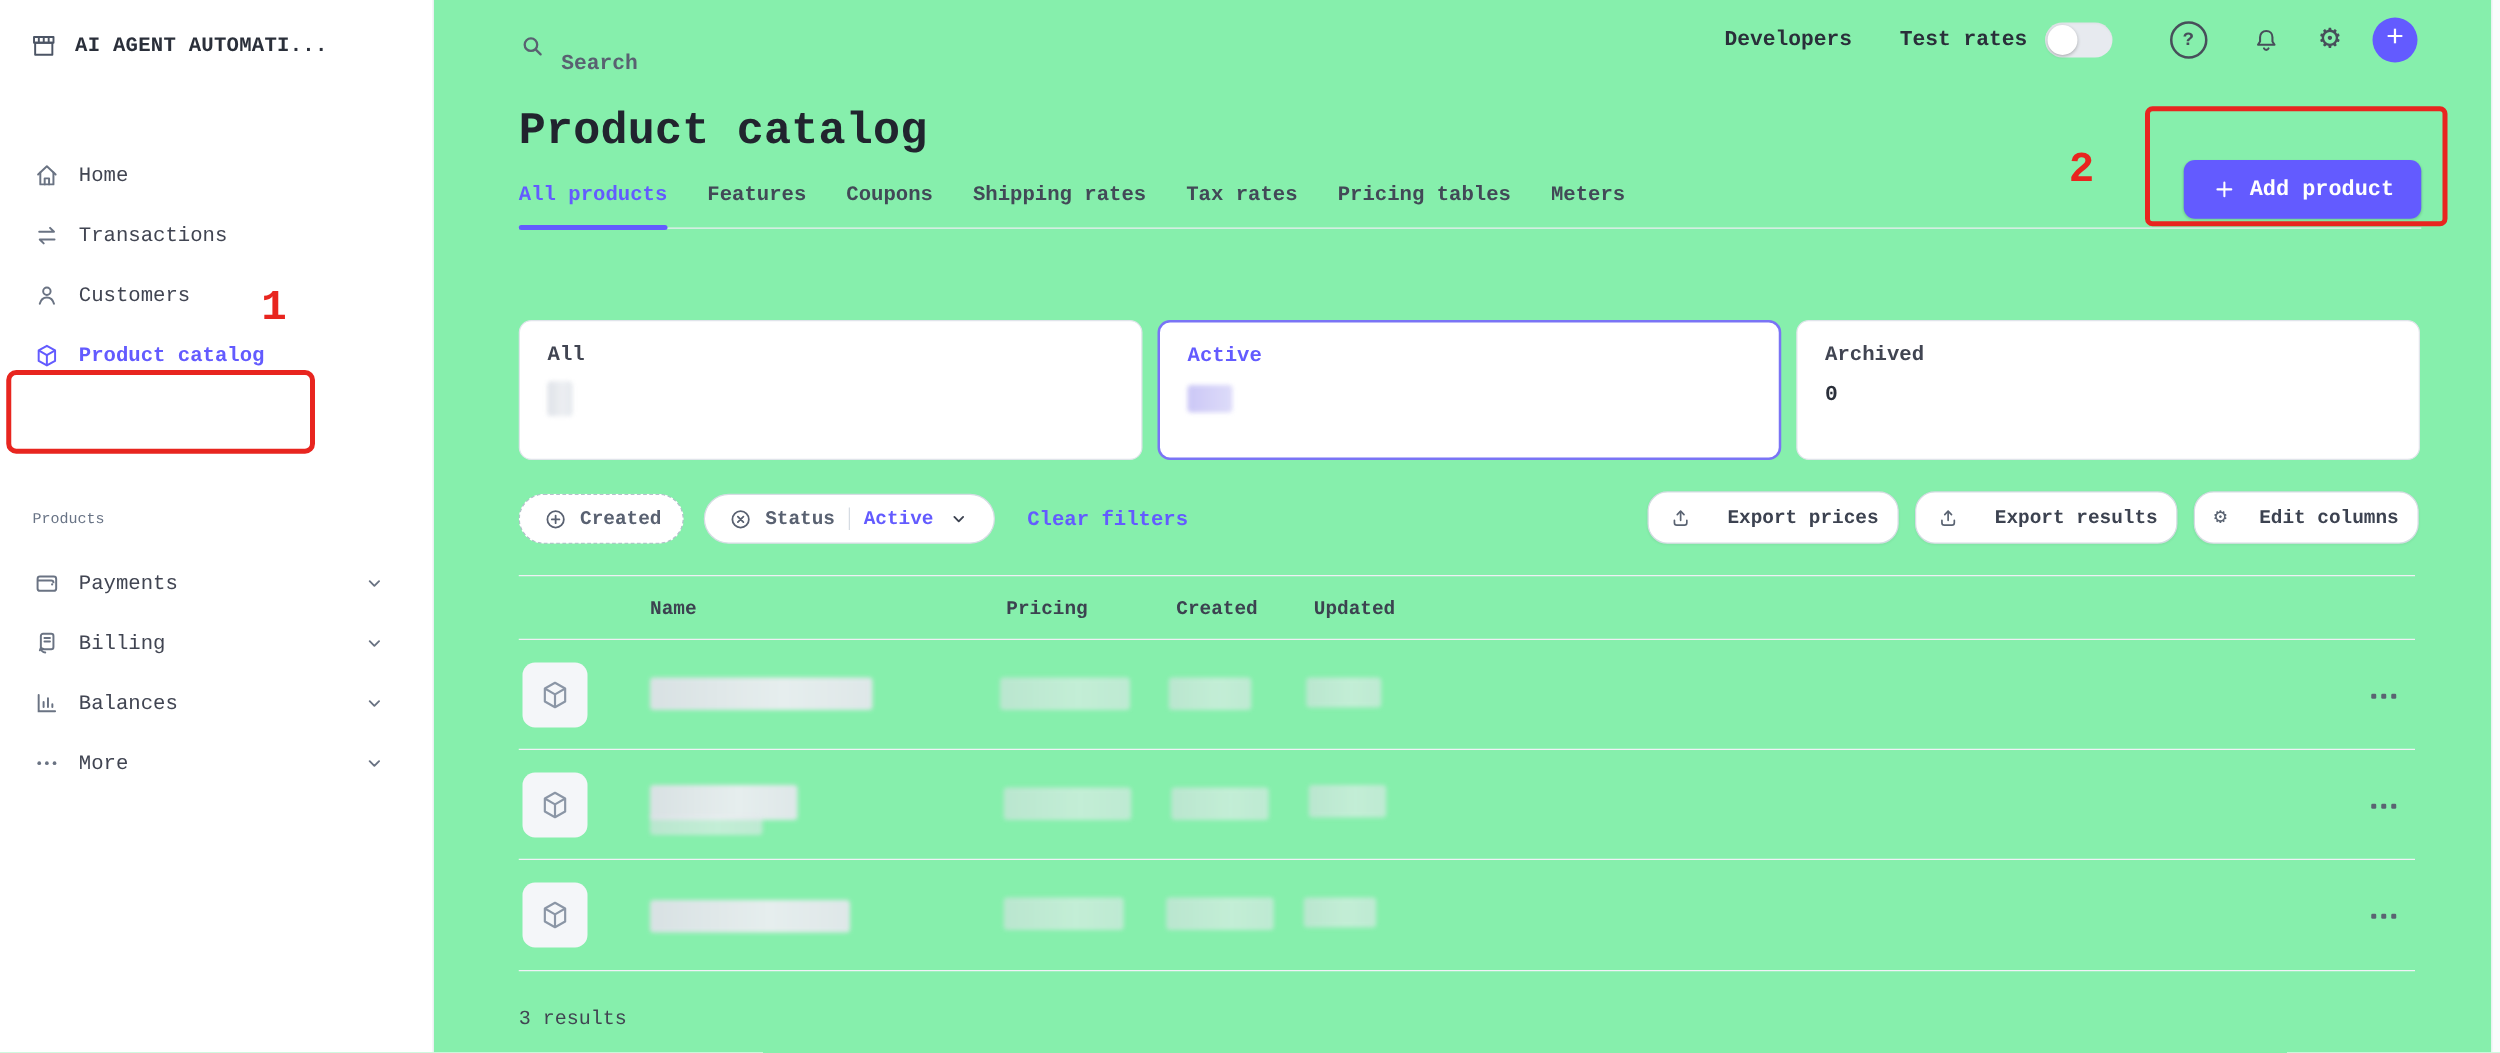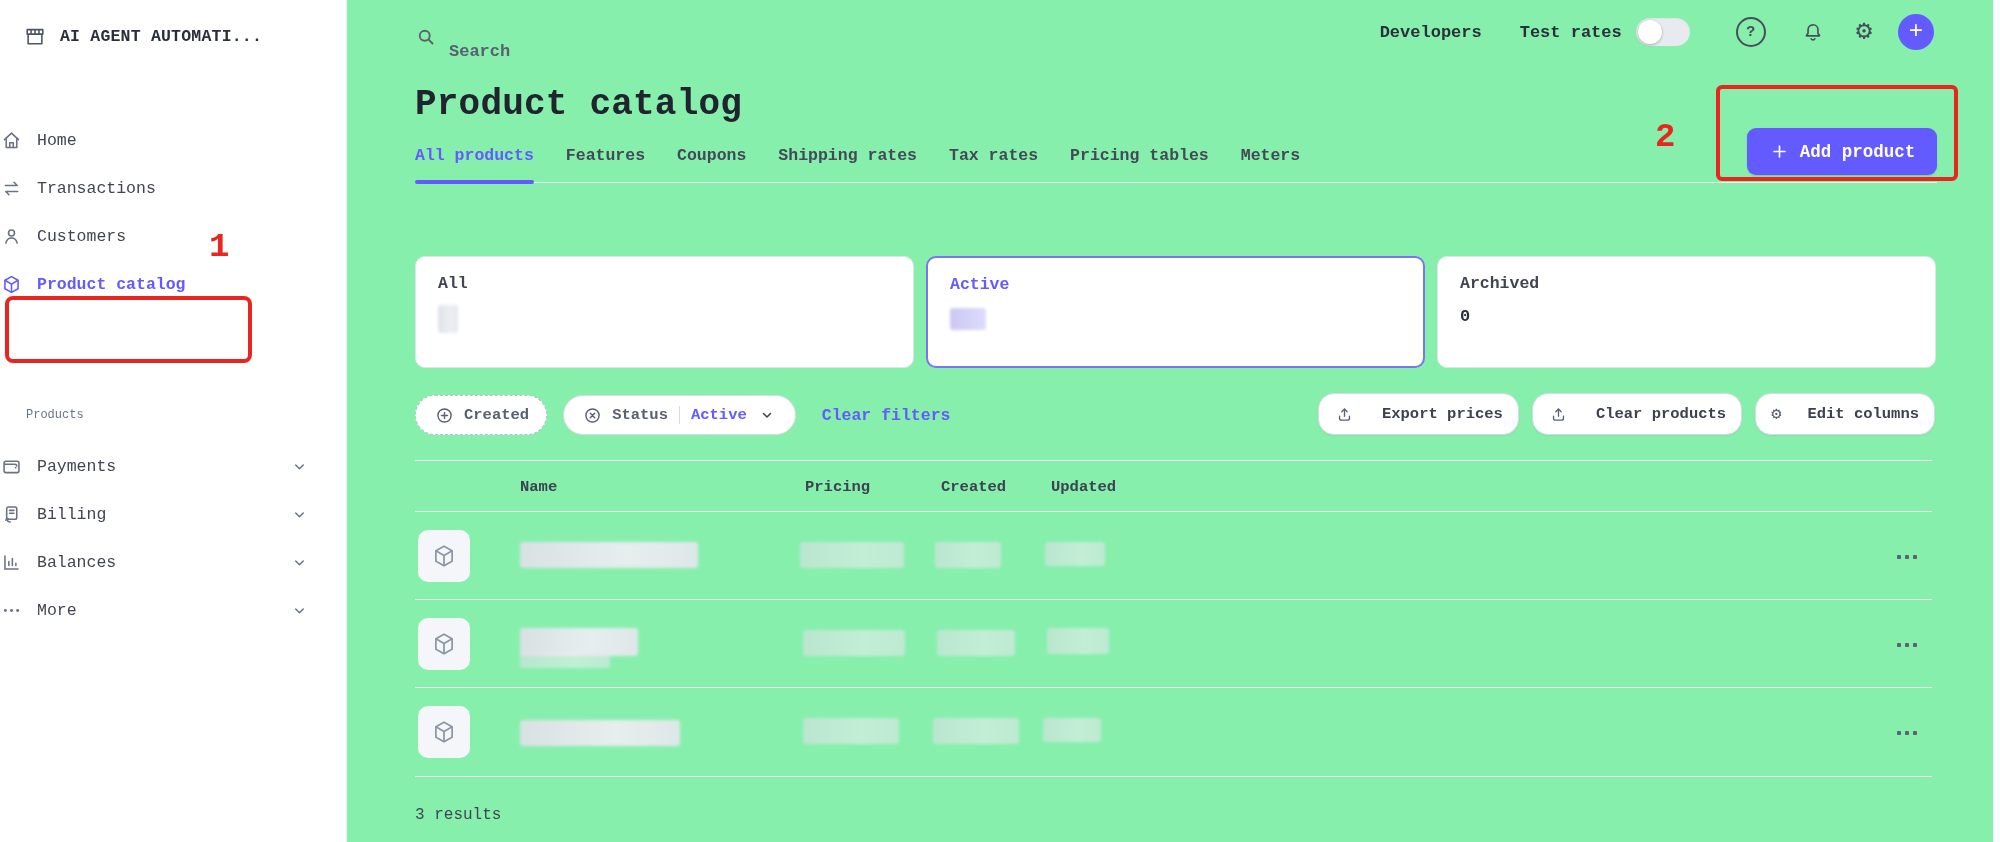--- a/index.html
+++ b/index.html
@@ -5,21 +5,21 @@
   * { margin:0; padding:0; box-sizing:border-box; }
   html,body { background:#fff; }
   body { font-family:"Liberation Sans", sans-serif; color:#30313d; }
   .canvas { position:relative; width:2000px; height:842px; background:#86efac; overflow:hidden;font-family:Liberation Mono, monospace; }
 
   
   .sidebar { position:absolute; left:0; top:0; width:347px; height:842px; background:#fff; border-right:1px solid #eceff3; }
   .brand { position:absolute; left:24px; top:14px; height:44px; display:flex; align-items:center; gap:14px; }
   .brand-name { font-size:16.5px; font-weight:700; color:#2a2f3a; letter-spacing:.2px; white-space:nowrap; }
   .nav { position:absolute; left:0; top:116px; width:100%; }
-  .nav-item { position:relative; height:48px; display:flex; align-items:center; gap:15px; cursor:pointer; }
+  .nav-item { position:relative; height:48px; display:flex; align-items:center; gap:15px; padding-left:26px; cursor:pointer; }
   .nav-item .lbl { font-size:16.5px; font-weight:500; color:#414552; }
   .nav-item.active .lbl { color:#635bff; font-weight:700; }
   .section-label { position:absolute; left:26px; top:408px; font-size:12px; color:#687385; }
   .nav2 { position:absolute; left:0; top:442px; width:100%; }
   .nav2 .chev { position:absolute; right:36px; }
   .icn { width:22px; height:22px; flex:0 0 auto; display:flex; align-items:center; justify-content:center; }
 
   
   .search { position:absolute; left:415px; top:18px; height:38px; display:flex; align-items:center; gap:12px; cursor:pointer; }
   .search-text { font-size:17px; font-weight:600; color:#596171;margin-top:28px; }
@@ -310,21 +310,21 @@
       <span class="a-lbl">Export prices</span>
     </div>
     <div class="act-btn">
       <span class="icn">
         <svg viewBox="0 0 24 24" width="17" height="17" fill="none" stroke="#5a6372" stroke-width="1.9" stroke-linecap="round" stroke-linejoin="round">
             <path d="M12 14.5V4.5"></path>
             <path d="M8.2 8L12 4.2 15.8 8"></path>
             <path d="M5 14.5v2.8A2.7 2.7 0 007.7 20h8.6a2.7 2.7 0 002.7-2.7v-2.8"></path>
           </svg>
       </span>
-      <span class="a-lbl">Clear products</span>
+      <span class="a-lbl">Export results</span>
     </div>
     <div class="act-btn">
       <span class="gear-glyph" style="font-size:17px;color:#5a6372">⚙</span>
       <span class="a-lbl">Edit columns</span>
     </div>
   </div>
 
   <div class="t-topline"></div>
   <div class="t-head">
     <span class="col" style="left:105px">Name</span>

